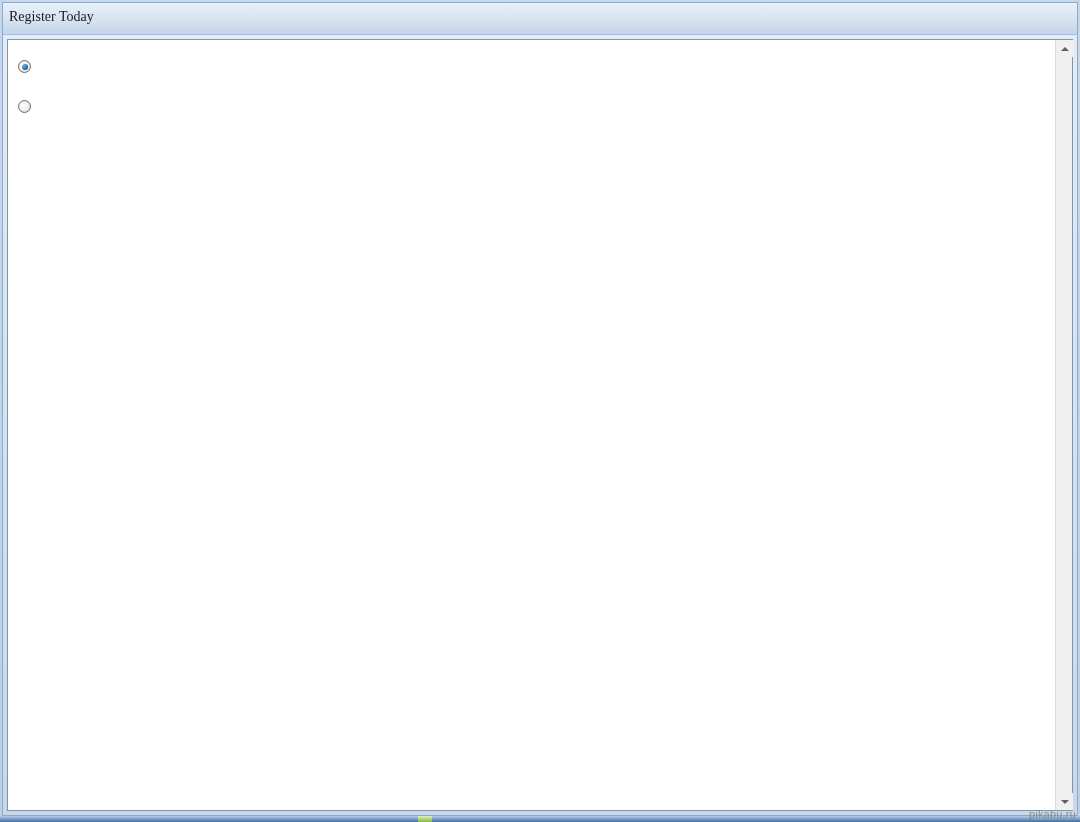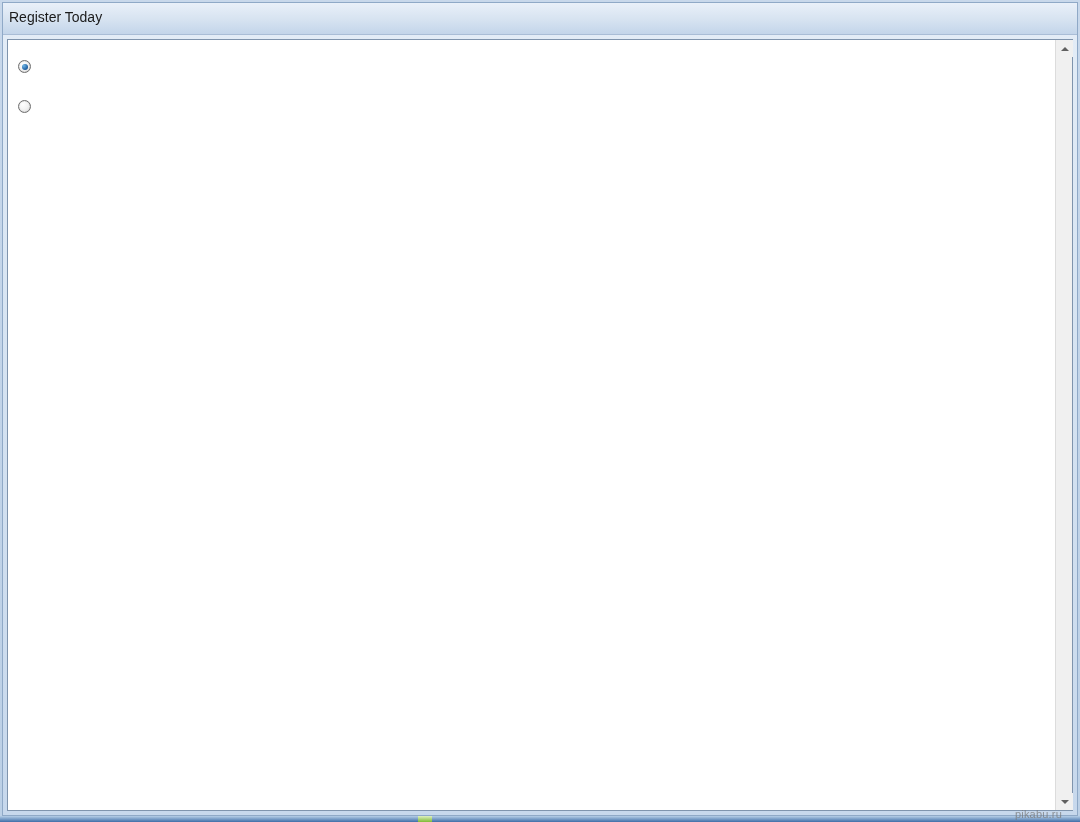--- a/index.html
+++ b/index.html
@@ -1,18 +1,19 @@
 <!DOCTYPE html>
 <html><head>
   <meta charset="utf-8">
   <style>
     * {
       box-sizing: border-box;
       margin: 0;
       padding: 0;
+      font-family: Liberation Serif, serif;
     }
     body {
       width: 1080px;
       height: 822px;
       background: linear-gradient(to bottom, #c8d8eb 0%, #bcd0e6 100%);
       font-family: "Segoe UI", Tahoma, sans-serif;
       font-size: 13px;
       color: #1a1a1a;
       overflow: hidden;
       position: relative;
@@ -96,21 +97,21 @@
       content: "";
       position: absolute;
       top: 2.5px; left: 2.5px;
       width: 6px; height: 6px;
       border-radius: 50%;
       background: radial-gradient(circle at 30% 30%, #6fb6e6 0%, #1e5ea0 70%, #0b3d6e 100%);
     }
 
     .watermark {
       position: absolute;
-      right: 18px;
+      right: 4px;
       bottom: 2px;
       font-size: 11px;
       color: rgba(120,120,120,0.75);
       font-family: Arial, sans-serif;
       letter-spacing: 0.2px;
       pointer-events: none;
     }
 
     .taskbar-edge {
       position: absolute;

